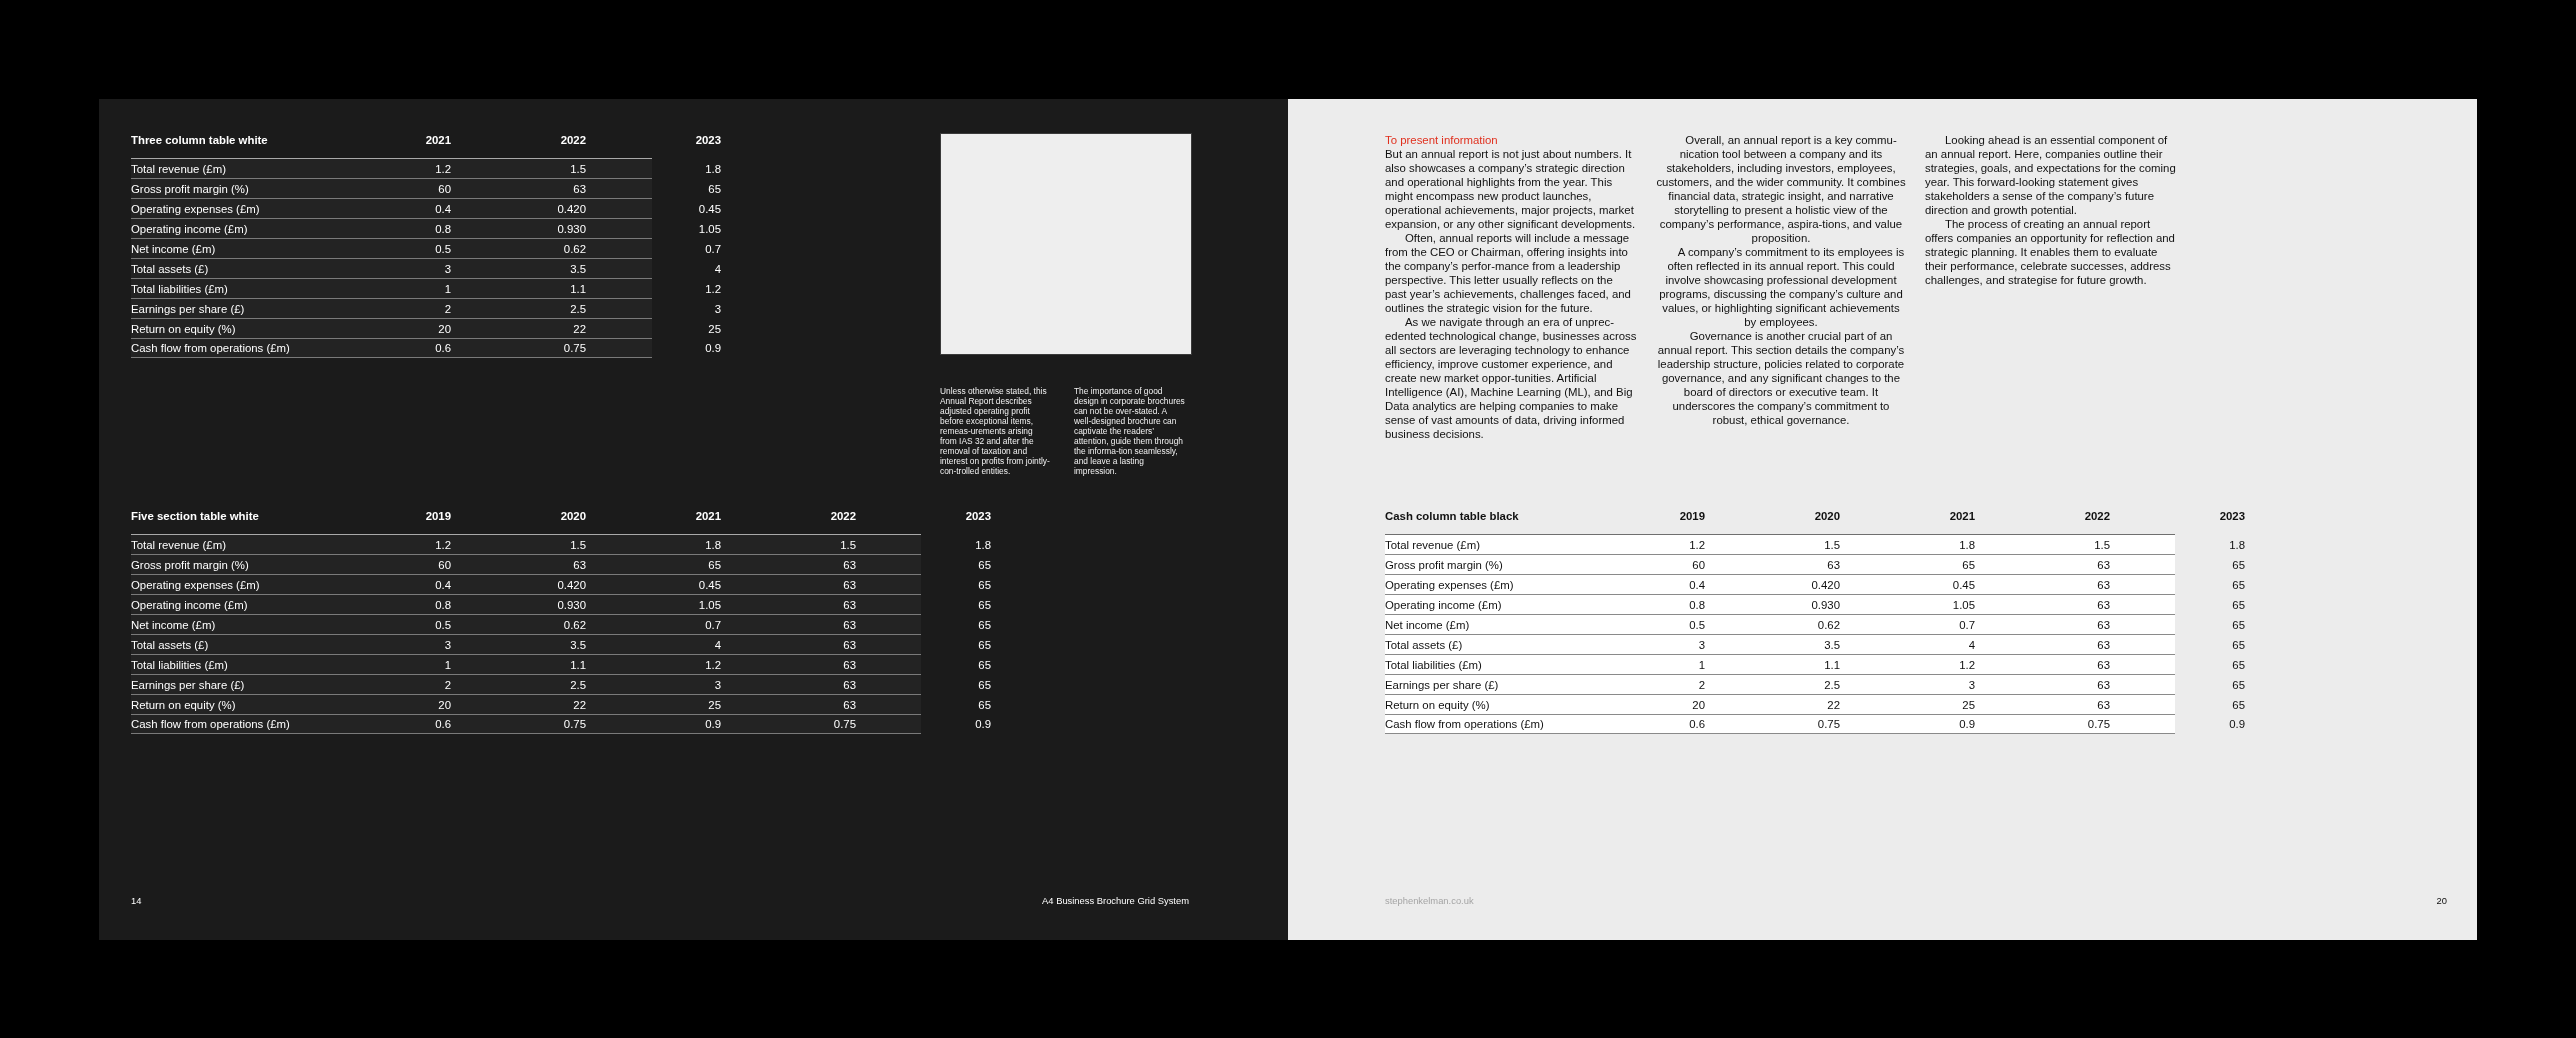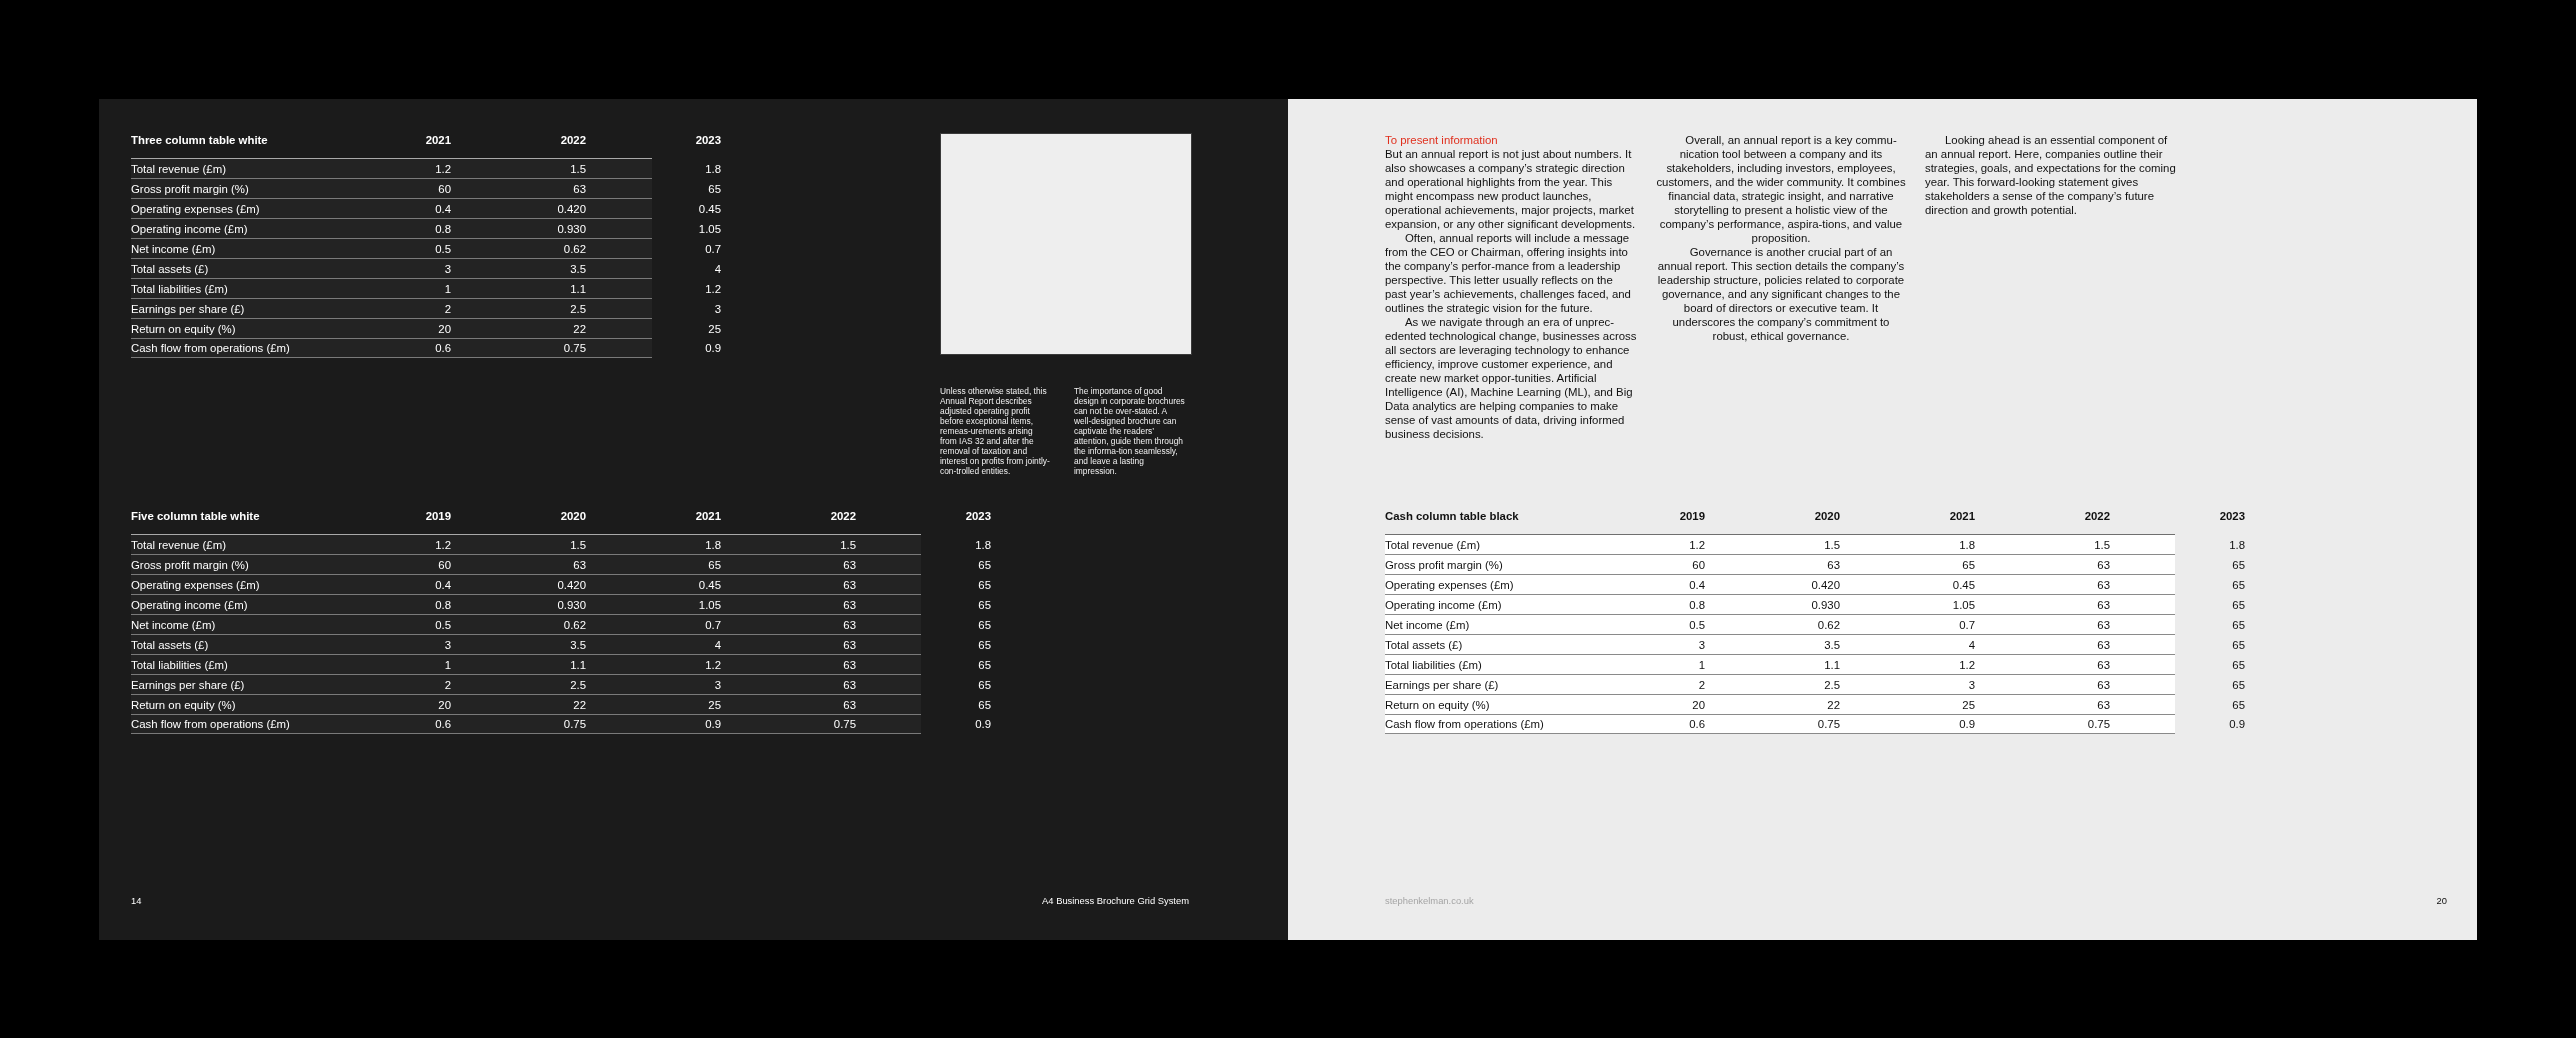--- a/index.html
+++ b/index.html
@@ -116,21 +116,21 @@
       </div>
     </div>
 
   <div class="img-ph"></div>
 
   <div class="caption" style="left:841px;">Unless otherwise stated, this Annual Report describes adjusted operating profit before exceptional items, remeas-urements arising from IAS 32 and after the removal of taxation and interest on profits from jointly-con-trolled entities.</div>
   <div class="caption" style="left:975px;">The importance of good design in corporate brochures can not be over-stated. A well-designed brochure can captivate the readers’ attention, guide them through the informa-tion seamlessly, and leave a lasting impression.</div>
 
   <div class="tbl dark" id="tbl5l" style="left:32px; top:407px; width:790px;">
       <div class="hdr">
-        <span class="label" style="width: 201px;">Five column table white</span>
+        <span class="label" style="width: 201px;">Five section table white</span>
         <span class="num" style="width: 119px;">2019</span>
         <span class="num" style="width: 135px;">2020</span>
         <span class="num" style="width: 135px;">2021</span>
         <span class="num" style="width: 135px;">2022</span>
         <span class="num" style="width: 135px;">2023</span>
       </div>
       <div class="rows">
         <div class="row">
           <span class="label" style="width: 201px;">Total revenue (£m)</span>
           <span class="num" style="width: 119px;">1.2</span>
@@ -222,25 +222,27 @@
 
   <div class="col" style="left:97px;">
     <div class="heading">To present information</div>
     <p class="first">But an annual report is not just about numbers. It also showcases a company’s strategic direction and operational highlights from the year. This might encompass new product launches, operational achievements, major projects, market expansion, or any other significant developments.</p>
     <p>Often, annual reports will include a message from the CEO or Chairman, offering insights into the company’s perfor-mance from a leadership perspective. This letter usually reflects on the past year’s achievements, challenges faced, and outlines the strategic vision for the future.</p>
     <p>As we navigate through an era of unprec-edented technological change, businesses across all sectors are leveraging technology to enhance efficiency, improve customer experience, and create new market oppor-tunities. Artificial Intelligence (AI), Machine Learning (ML), and Big Data analytics are helping companies to make sense of vast amounts of data, driving informed business decisions.</p>
   </div>
 
   <div class="col" style="left:367px;text-align:center;">
     <p>Overall, an annual report is a key commu-nication tool between a company and its stakeholders, including investors, employees, customers, and the wider community. It combines financial data, strategic insight, and narrative storytelling to present a holistic view of the company’s performance, aspira-tions, and value proposition.</p>
+    <p>A company’s commitment to its employees is often reflected in its annual report. This could involve showcasing professional development programs, discussing the company’s culture and values, or highlighting significant achievements by employees.</p>
     <p>Governance is another crucial part of an annual report. This section details the company’s leadership structure, policies related to corporate governance, and any significant changes to the board of directors or executive team. It underscores the company’s commitment to robust, ethical governance.</p>
   </div>
 
   <div class="col" style="left:637px;">
     <p>Looking ahead is an essential component of an annual report. Here, companies outline their strategies, goals, and expectations for the coming year. This forward-looking statement gives stakeholders a sense of the company’s future direction and growth potential.</p>
+    <p>The process of creating an annual report offers companies an opportunity for reflection and strategic planning. It enables them to evaluate their performance, celebrate successes, address challenges, and strategise for future growth.</p>
   </div>
 
   <div class="tbl light" id="tbl5r" style="left:97px; top:407px; width:790px;">
       <div class="hdr">
         <span class="label" style="width: 201px;">Cash column table black</span>
         <span class="num" style="width: 119px;">2019</span>
         <span class="num" style="width: 135px;">2020</span>
         <span class="num" style="width: 135px;">2021</span>
         <span class="num" style="width: 135px;">2022</span>
         <span class="num" style="width: 135px;">2023</span>

